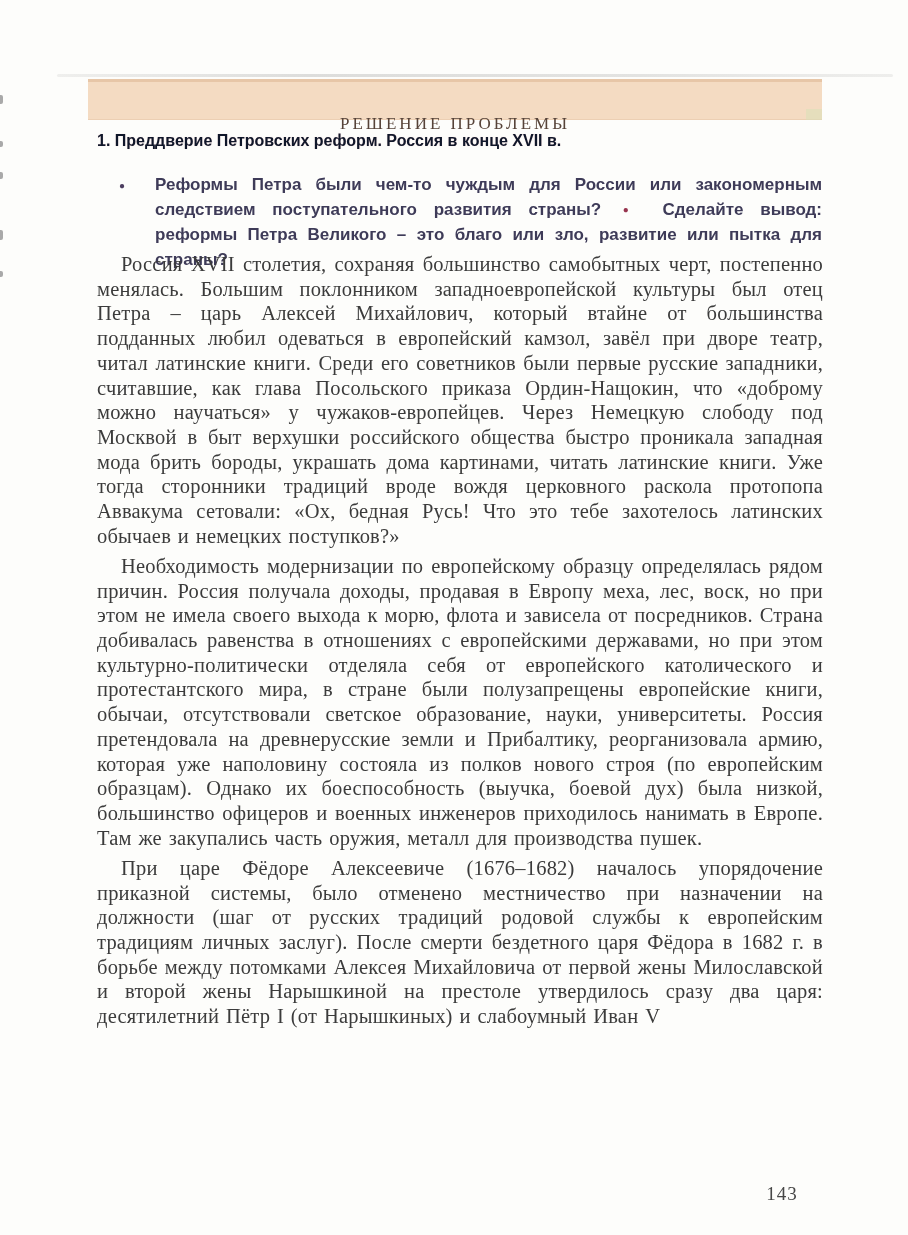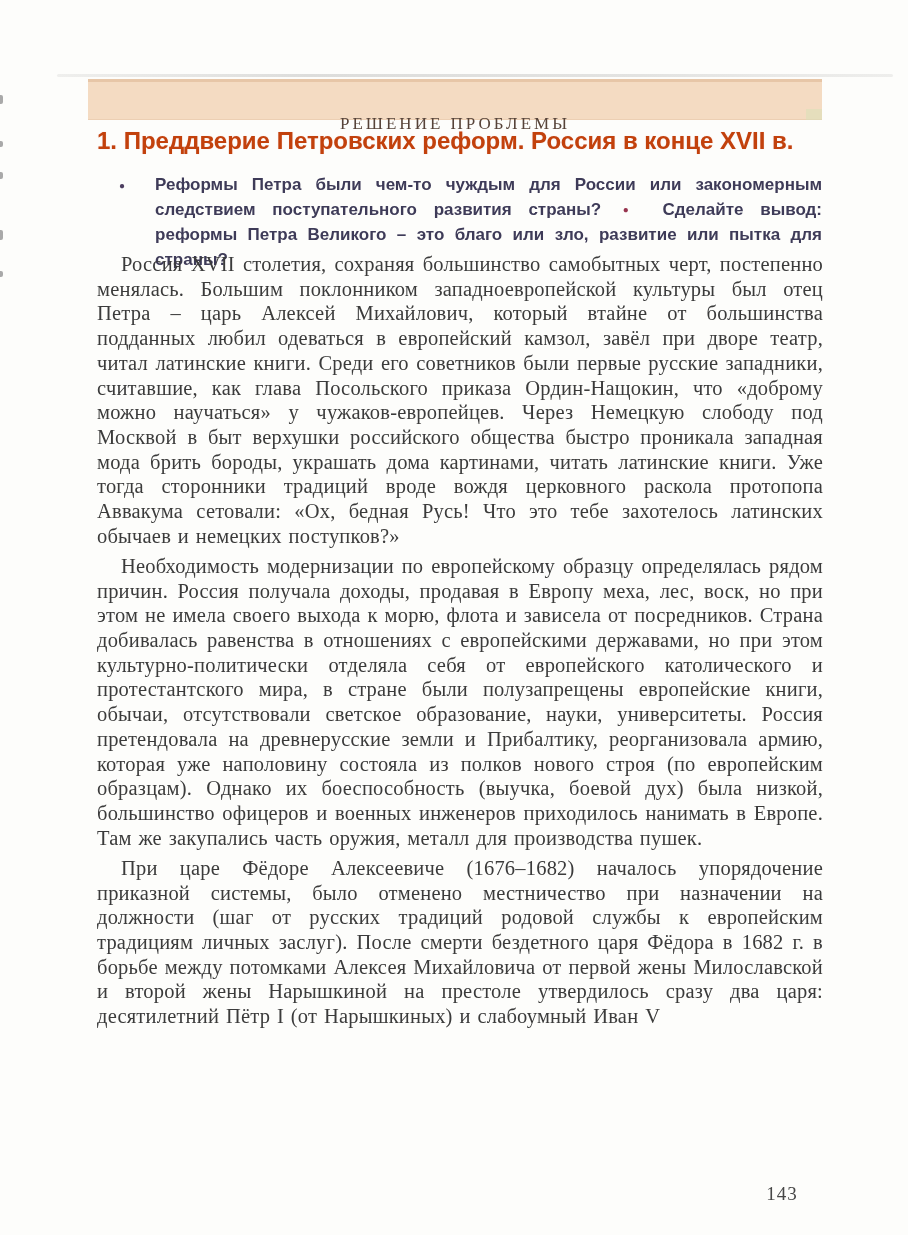--- a/index.html
+++ b/index.html
@@ -34,22 +34,22 @@
     margin-top:47px;
   }
   .band-green-tint{
     position:absolute;right:0;bottom:-1px;width:16px;height:11px;
     background:#d9e0b8;opacity:.55;
   }
   
   .section-heading{
     position:absolute;left:97px;top:128px;width:726px;
     font-family:"Liberation Sans",sans-serif;
-    font-weight:bold;font-size:24px;line-height:26px;
-    color:#c2410c;
+    font-weight:bold;font-size:16px;line-height:26px;
+    color:#0f172a;
     text-shadow:0 0 1px rgba(214,74,85,.25);
   }
   
   .problem-questions{
     position:absolute;left:119px;top:172px;width:703px;
     display:flex;
     font-family:"Liberation Sans",sans-serif;
     font-weight:bold;font-size:17px;line-height:25px;
     color:#3e3b58;
   }

